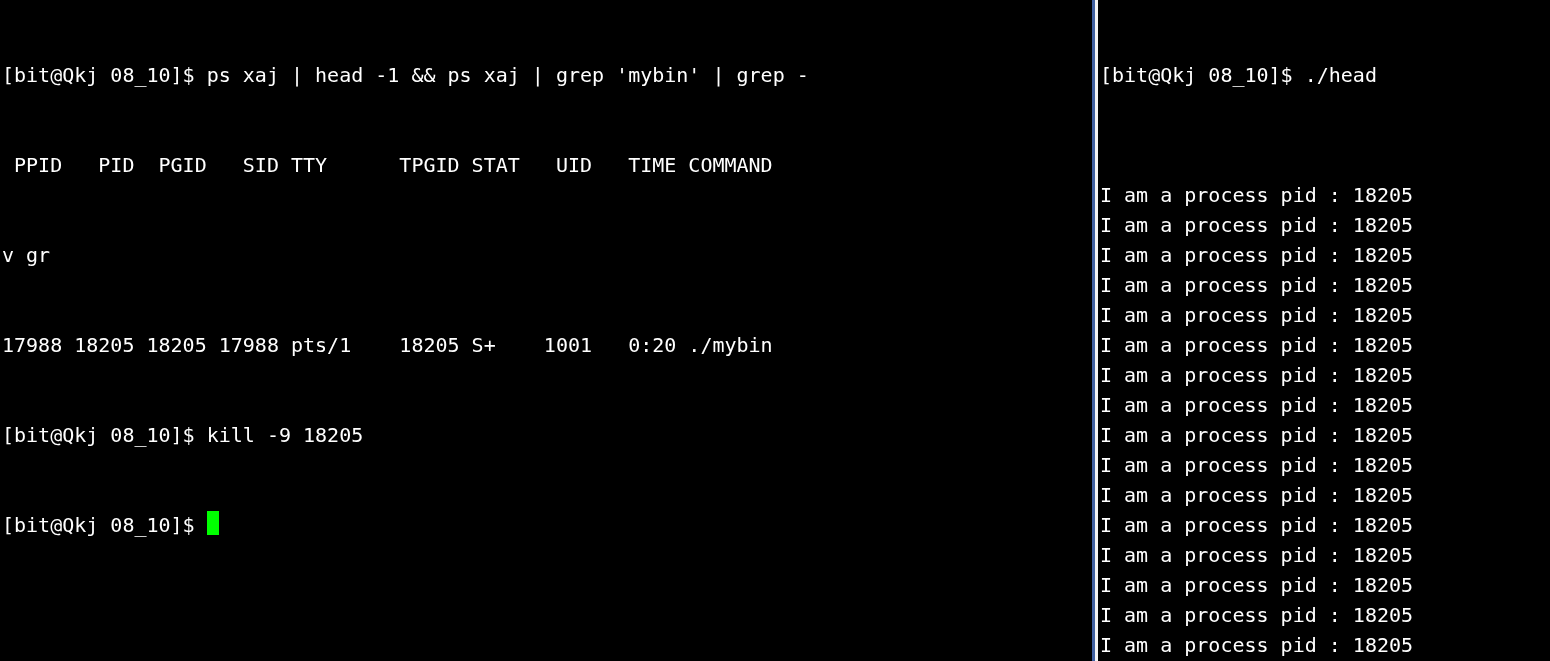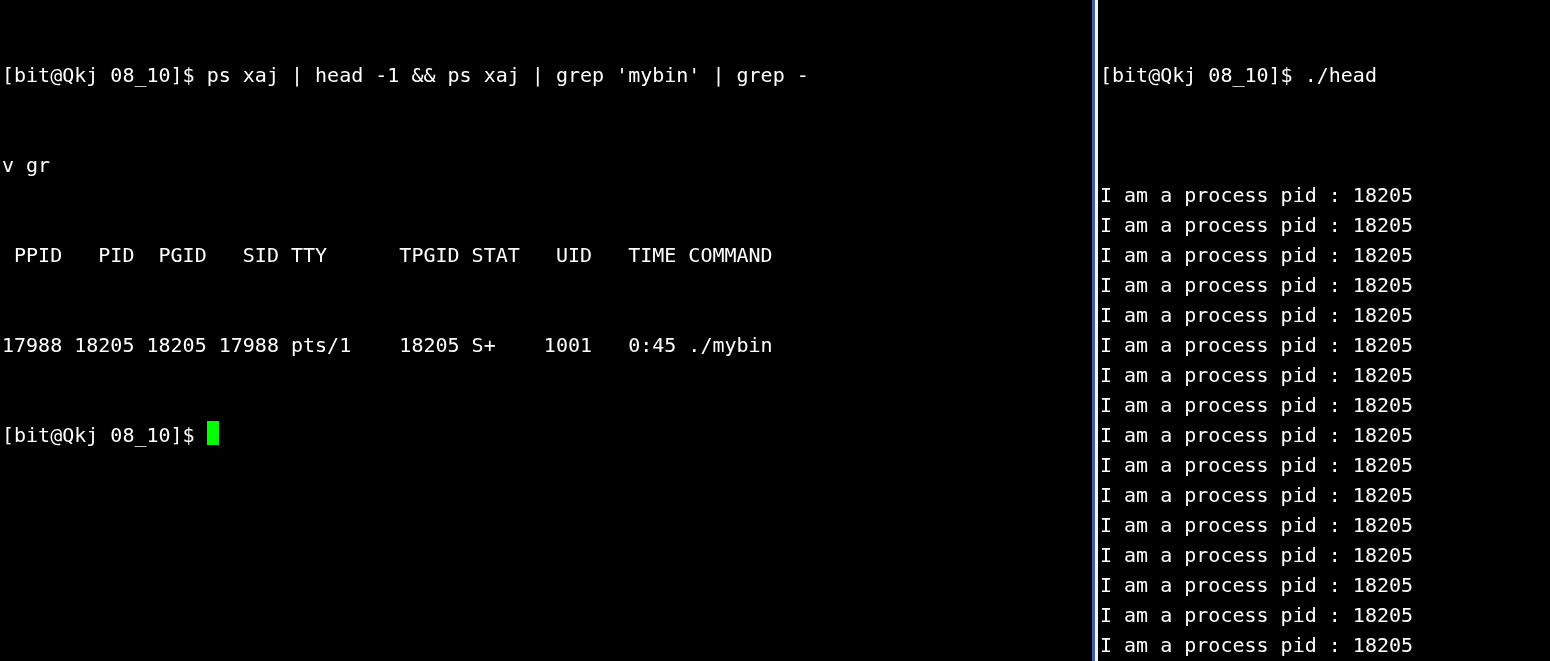--- a/index.html
+++ b/index.html
@@ -52,23 +52,24 @@
     margin-bottom:2px;
   }
 </style>
 </head>
 <body>
 
 <div class="wrap">
 
   <div class="pane left">
     <span class="row"><span>[bit@Qkj 08_10]$ </span><span>ps xaj | head -1 &amp;&amp; ps xaj | grep 'mybin' | grep -</span></span>
+    <span class="row"> PPID   PID  PGID   SID TTY      TPGID STAT   UID   TIME COMMAND</span>
     <span class="row">v gr</span>
-    <span class="row"> PPID   PID  PGID   SID TTY      TPGID STAT   UID   TIME COMMAND</span>
-    <span class="row">17988 18205 18205 17988 pts/1    18205 S+    1001   0:45 ./mybin</span>
+    <span class="row">17988 18205 18205 17988 pts/1    18205 S+    1001   0:20 ./mybin</span>
+    <span class="row"><span>[bit@Qkj 08_10]$ </span><span>kill -9 18205</span></span>
     <span class="row"><span>[bit@Qkj 08_10]$ </span><span class="cursor"></span></span>
   </div>
 
   <div class="divider">
     <div class="bar-blue"></div>
     <div class="bar-light"></div>
   </div>
 
   <div class="pane right" id="right-pane">
     <span class="row"><span>[bit@Qkj 08_10]$ </span><span>./head</span></span>

